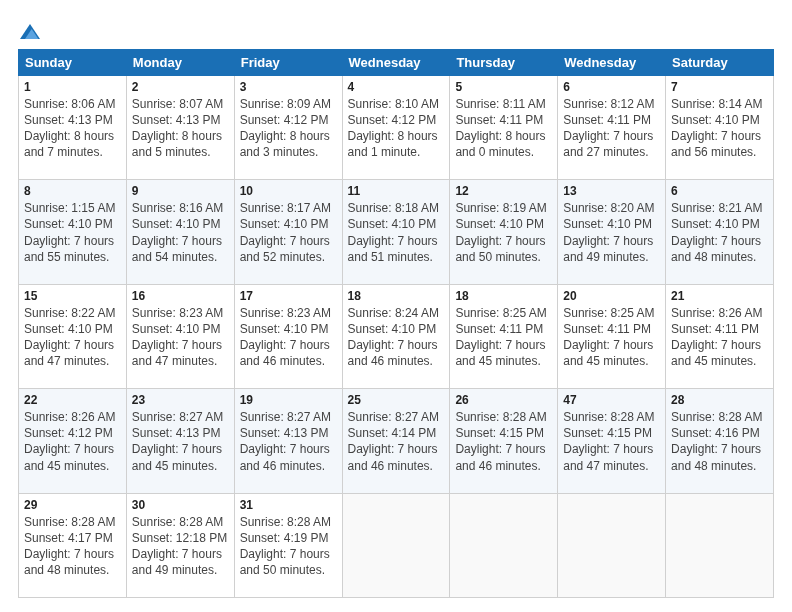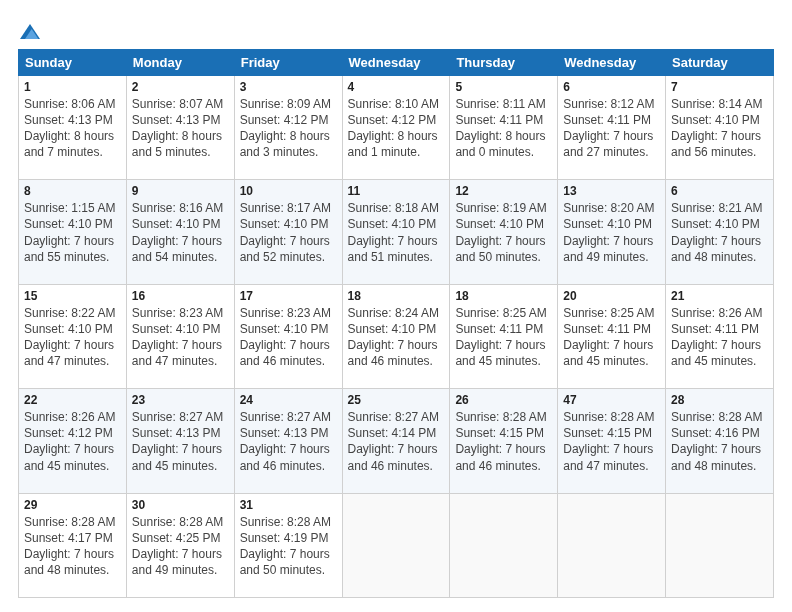--- a/index.html
+++ b/index.html
@@ -316,21 +316,21 @@
             </td>
             <td>
               <span class="day-num">23</span>
               <div class="day-info">
                 <div>Sunrise: 8:27 AM</div>
                 <div>Sunset: 4:13 PM</div>
                 <div>Daylight: 7 hours and 45 minutes.</div>
               </div>
             </td>
             <td>
-              <span class="day-num">24</span>
+              <span class="day-num">19</span>
               <div class="day-info">
                 <div>Sunrise: 8:27 AM</div>
                 <div>Sunset: 4:13 PM</div>
                 <div>Daylight: 7 hours and 46 minutes.</div>
               </div>
             </td>
             <td>
               <span class="day-num">25</span>
               <div class="day-info">
                 <div>Sunrise: 8:27 AM</div>
@@ -369,21 +369,21 @@
               <div class="day-info">
                 <div>Sunrise: 8:28 AM</div>
                 <div>Sunset: 4:17 PM</div>
                 <div>Daylight: 7 hours and 48 minutes.</div>
               </div>
             </td>
             <td>
               <span class="day-num">30</span>
               <div class="day-info">
                 <div>Sunrise: 8:28 AM</div>
-                <div>Sunset: 4:25 PM</div>
+                <div>Sunset: 12:18 PM</div>
                 <div>Daylight: 7 hours and 49 minutes.</div>
               </div>
             </td>
             <td>
               <span class="day-num">31</span>
               <div class="day-info">
                 <div>Sunrise: 8:28 AM</div>
                 <div>Sunset: 4:19 PM</div>
                 <div>Daylight: 7 hours and 50 minutes.</div>
               </div>

